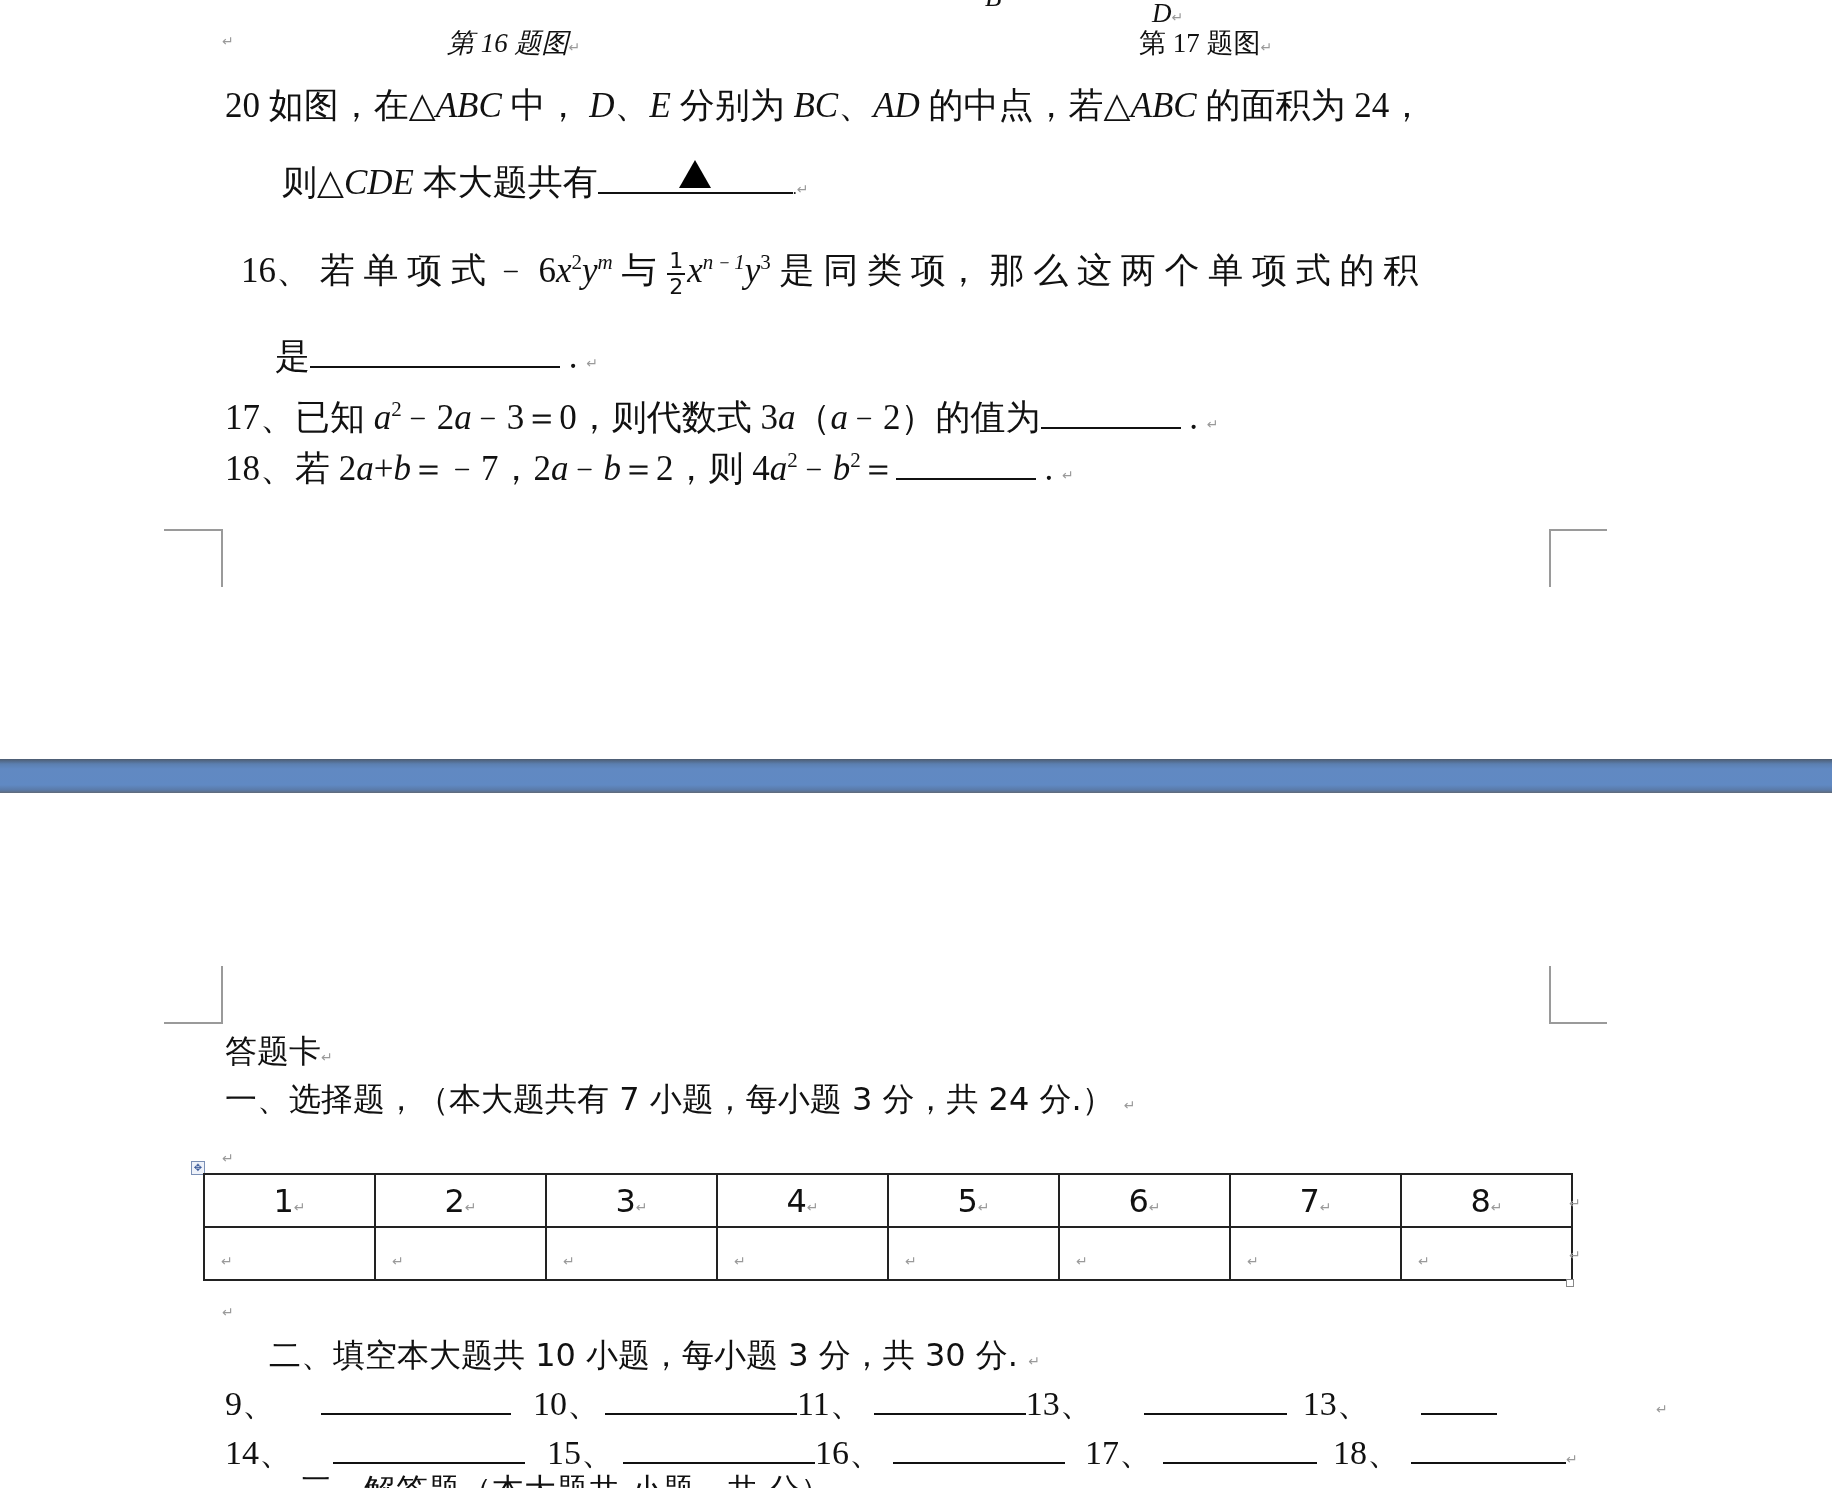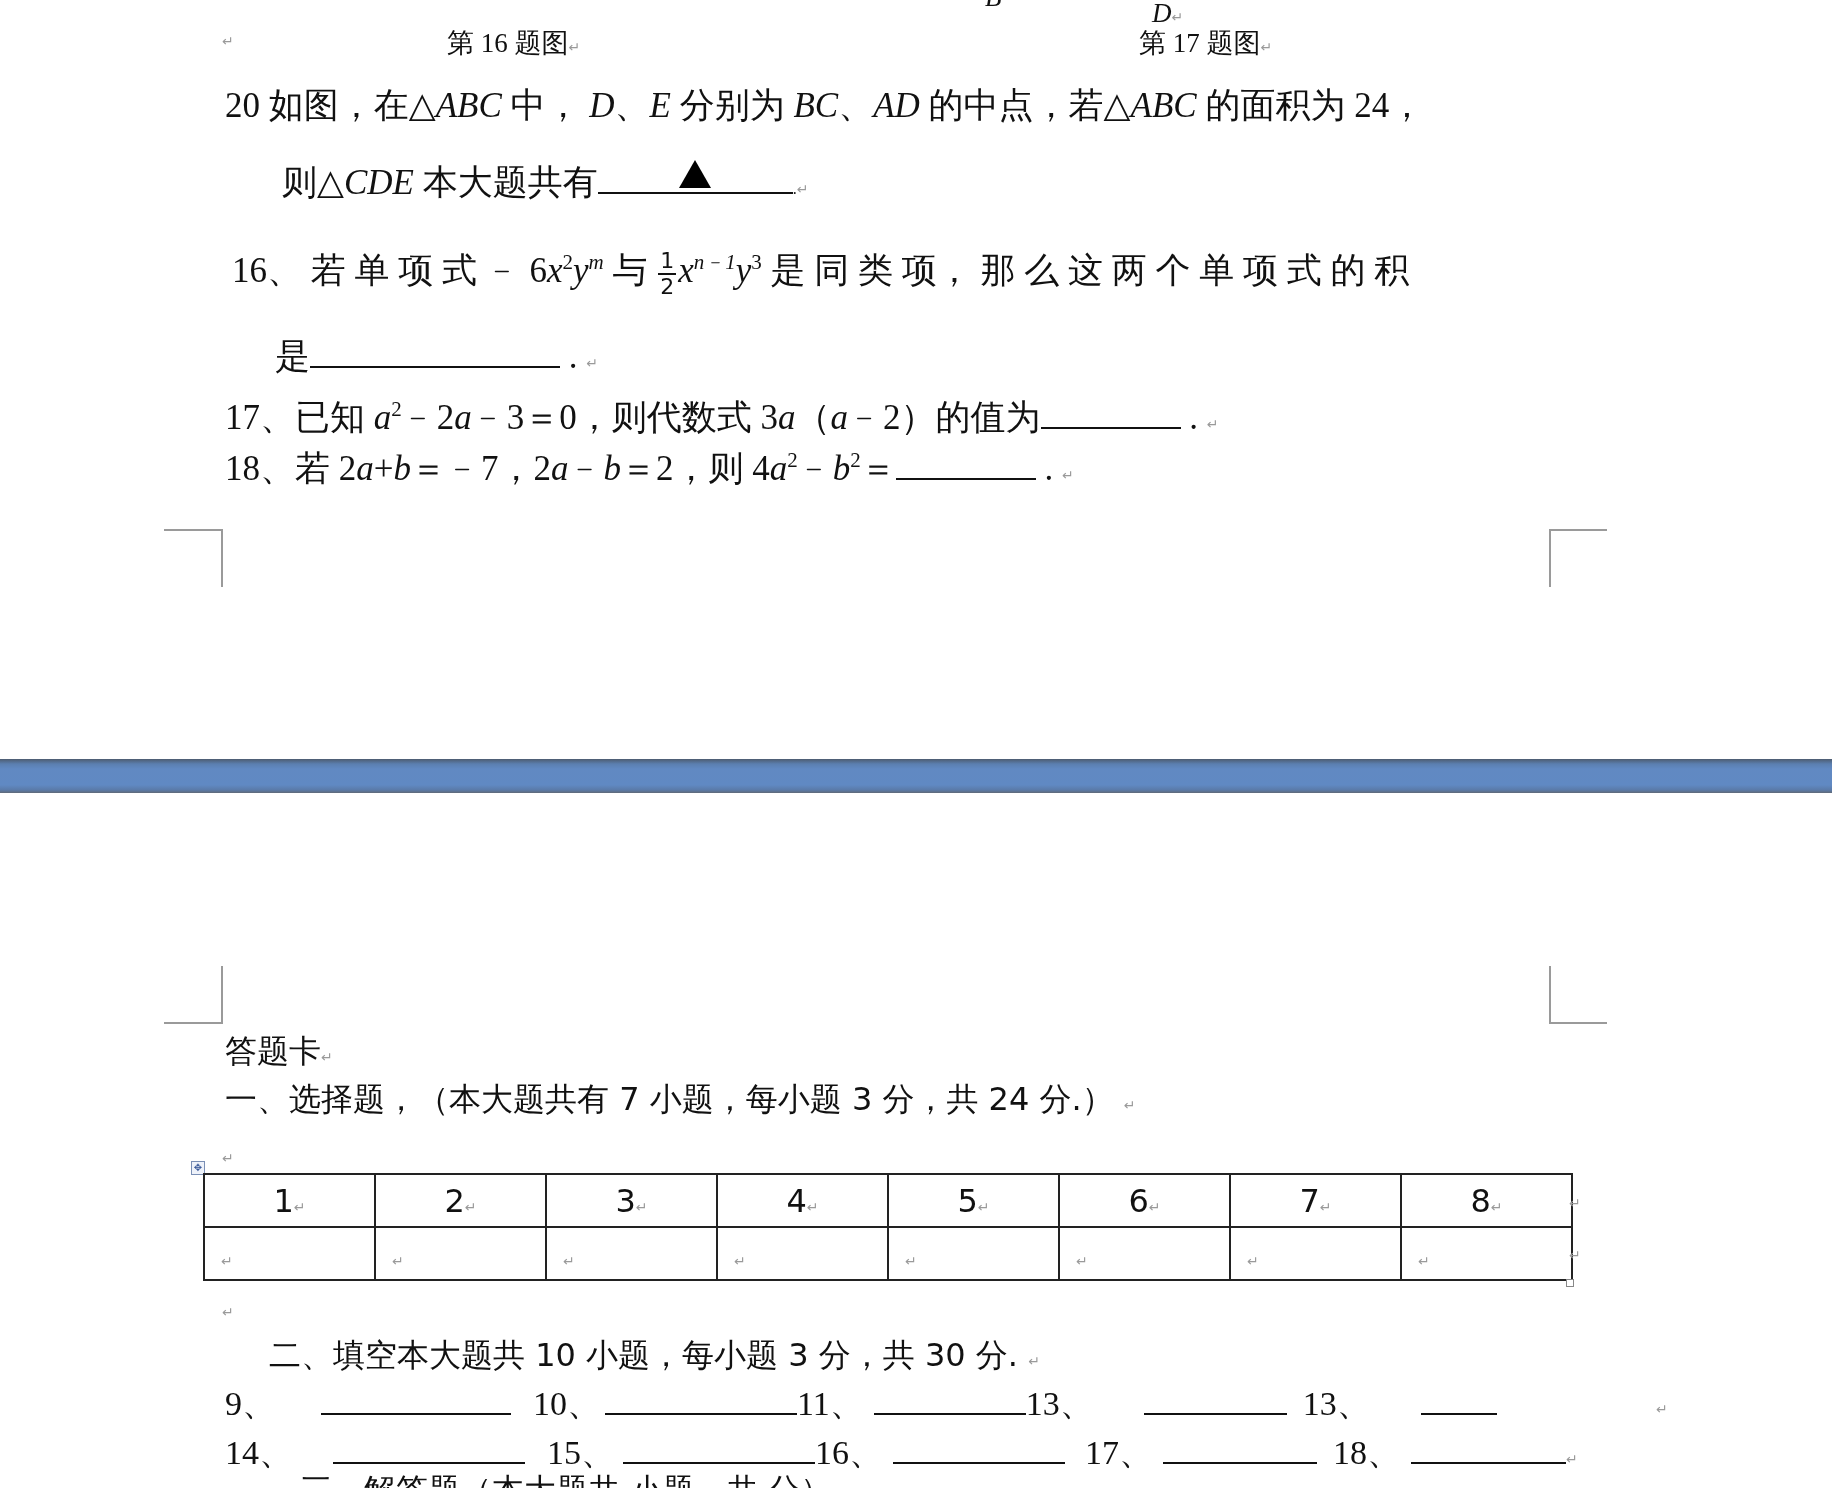--- a/index.html
+++ b/index.html
@@ -49,35 +49,35 @@
   .clipline { position:absolute; left:300px; top:1474px; height:14px; overflow:hidden; }
   .clipline span { display:block; font-family:"DejaVu Sans",sans-serif; font-size:32px; line-height:40px; margin-top:-4px; color:#111; }
 </style>
 </head>
 <body>
 
 <div class="abs cap" style="left:985px;top:-18px;"><i class="m">B</i></div>
 <div class="abs cap" style="left:1152px;top:-2px;"><i class="m">D</i><span class="pil">↵</span></div>
 
 <span class="abs pil" style="left:222px;top:33px;">↵</span>
-<div class="abs cap" style="left:447px;top:28px;">
+<div class="abs cap" style="left:447px;top:28px;font-style:italic;">
   <span>第 16 题图</span><span class="pil">↵</span>
 </div>
 <div class="abs cap" style="left:1139px;top:28px;">
   <span>第 17 题图</span><span class="pil">↵</span>
 </div>
 
 <div class="abs q" style="left:225px;top:86px;">
   <span>20 如图，在△</span><i class="m">ABC</i><span> 中，  </span><i class="m">D</i><span>、</span><i class="m">E</i><span> 分别为 </span><i class="m">BC</i><span>、</span><i class="m">AD</i><span> 的中点，若△</span><i class="m">ABC</i><span> 的面积为 24，</span>
 </div>
 <div class="abs q" style="left:282px;top:162px;">
   <span>则△</span><i class="m">CDE</i><span> 本大题共有</span><span class="blank blank-tri" style="width:195px;"><span class="tri"></span></span><span style="font-size:16px;">.</span><span class="pil">↵</span>
 </div>
 
-<div class="abs q" style="left:232px;top:249px;">
+<div class="abs q" style="left:241px;top:249px;">
   <span>16、</span> <span>若 单 项 式 ﹣ 6</span><i class="m">x</i><sup>2</sup><i class="m">y</i><sup><i>m</i></sup><span> 与 </span><span class="frac"><span class="num">1</span><span class="den">2</span></span><i class="m">x</i><sup><i>n﹣1</i></sup><i class="m">y</i><sup>3</sup><span> 是 同 类 项， 那 么 这 两 个 单 项 式 的 积</span>
 </div>
 <div class="abs q" style="left:275px;top:336px;">
   <span>是</span><span class="blank" style="width:250px;"></span> <span>.</span> <span class="pil">↵</span>
 </div>
 
 <div class="abs q" style="left:225px;top:397px;">
   <span>17、</span><span>已知 </span><i class="m">a</i><sup>2</sup><span>﹣2</span><i class="m">a</i><span>﹣3＝0，则代数式 3</span><i class="m">a</i><span>（</span><i class="m">a</i><span>﹣2）的值为</span><span class="blank" style="width:140px;"></span> <span>.</span> <span class="pil">↵</span>
 </div>
 

